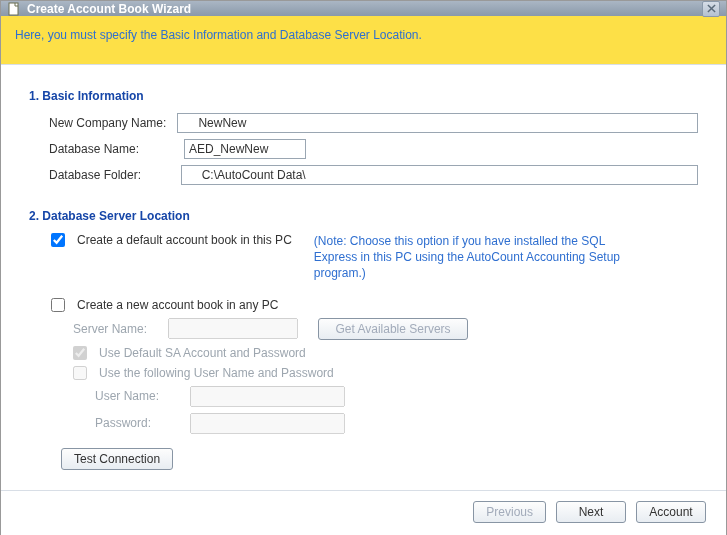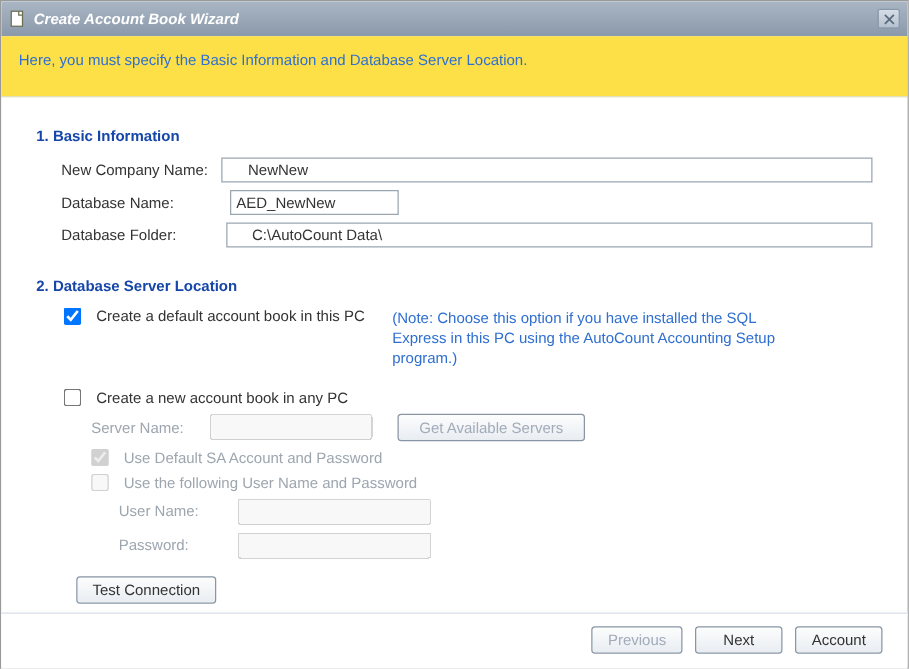--- a/index.html
+++ b/index.html
@@ -7,30 +7,29 @@
     margin: 0;
     font-family: Tahoma, "Segoe UI", Arial, sans-serif;
     font-size: 12px;
     background: #fff;
     width: 727px;
     height: 535px;
     overflow: hidden;
     border: 1px solid #999;
   }
   .titlebar {
-    height: 28px;
+    height: 15px;
     background: linear-gradient(#aab6c4, #8a99aa);
     color: #fff;
     display: flex;
     align-items: center;
     padding: 0 6px;
     font-weight: bold;
     font-size: 12px;
     gap: 6px;
-    font-style: italic;
   }
   .titlebar .doc-icon {
     width: 14px;
     height: 14px;
     display: inline-block;
   }
   .titlebar .close {
     margin-left: auto;
     width: 18px;
     height: 16px;
@@ -172,21 +171,21 @@
 <div class="content">
 
   <div class="section-head">1. Basic Information</div>
 
   <div class="form-row">
     <label>New Company Name:</label>
     <input class="text" style="width: 546px; padding-left: 20px;" value="NewNew">
   </div>
   <div class="form-row">
     <label>Database Name:</label>
-    <input class="text" style="width: 135px;" value="AED_NewNew">
+    <input class="text" style="width: 122px;" value="AED_NewNew">
   </div>
   <div class="form-row">
     <label>Database Folder:</label>
     <input class="text" style="width: 530px; padding-left: 20px;" value="C:\AutoCount Data\">
   </div>
 
   <div class="section-head" style="margin-top:24px">2. Database Server Location</div>
 
   <div class="chk-row">
     <input type="checkbox" checked="" style="">

